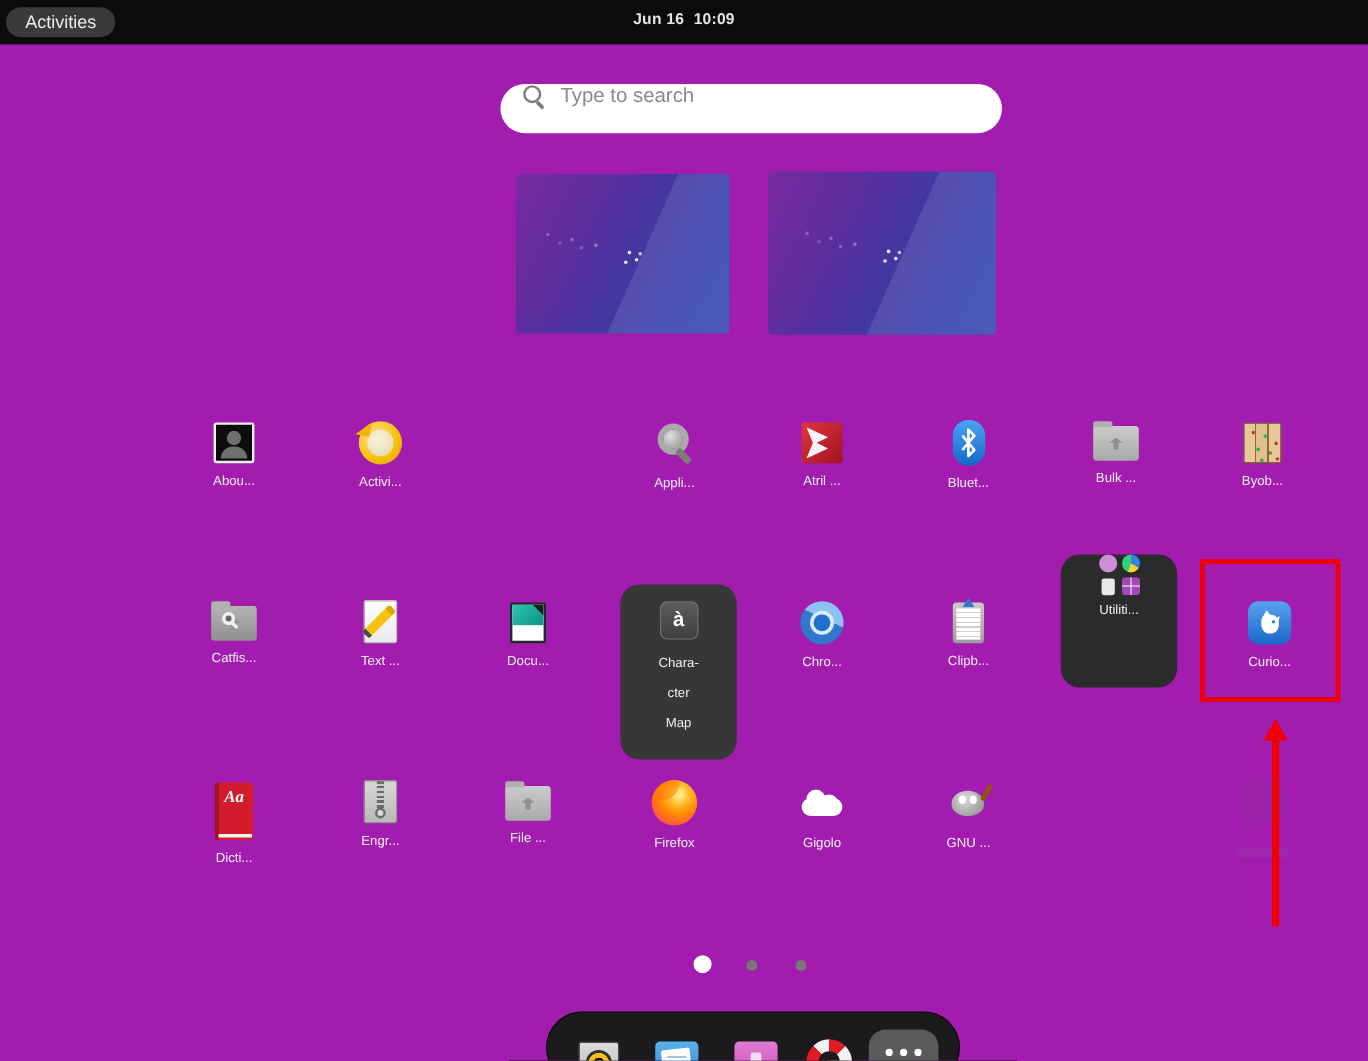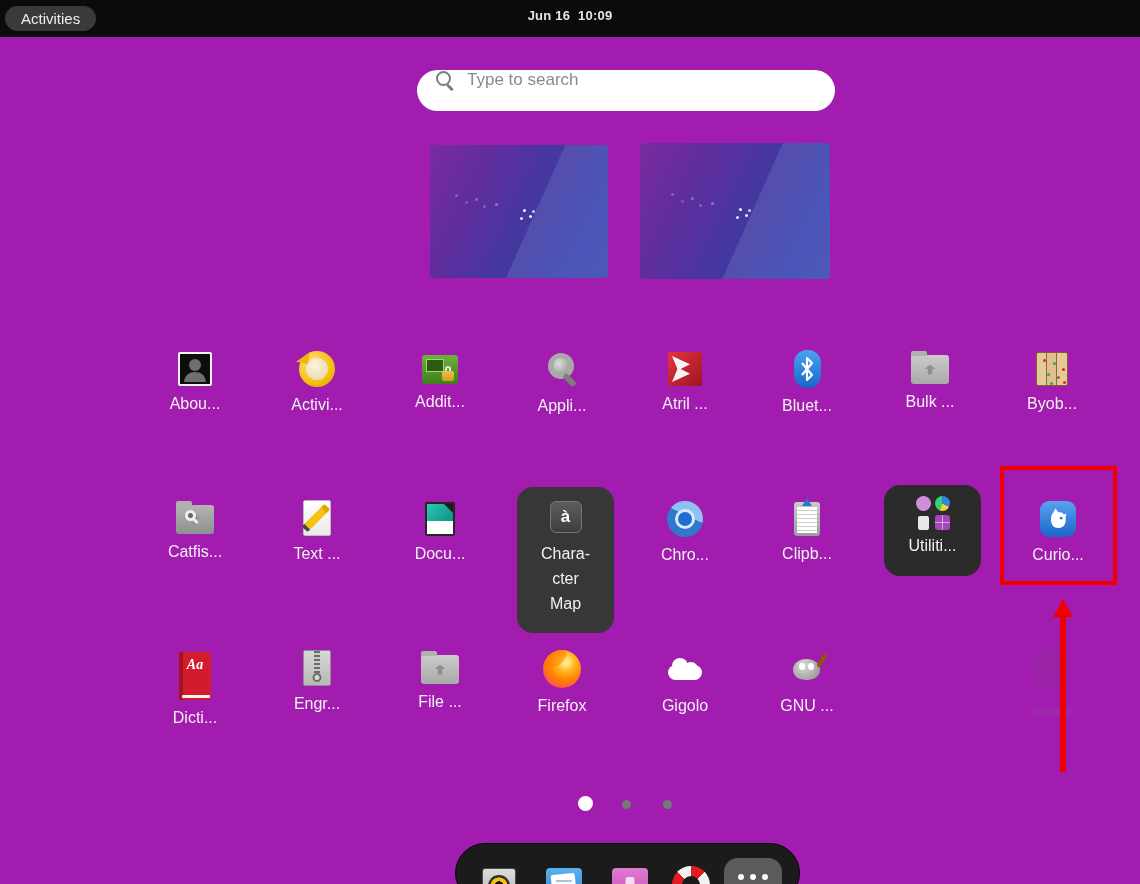--- a/index.html
+++ b/index.html
@@ -35,26 +35,26 @@
     box-shadow:6px 6px 0 rgba(255,255,255,.9),-3px 8px 0 rgba(255,255,255,.85),
       9px 1px 0 rgba(255,255,255,.7),-28px -6px 0 rgba(255,255,255,.35),
       -48px -11px 0 rgba(255,255,255,.3),-68px -15px 0 rgba(255,255,255,.25),
       -40px -4px 0 rgba(255,255,255,.25),-58px -8px 0 rgba(255,255,255,.2);}
   .ws1{left:430px;top:145px;width:178px;height:133px;}
   .ws2{left:640px;top:143px;width:190px;height:136px;}
 
   
   .tile{position:absolute;width:110px;display:flex;flex-direction:column;align-items:center;
     gap:9px;cursor:pointer;}
-  .lbl{color:#f1f1f1;font-size:16px;white-space:nowrap;}
+  .lbl{color:#f1f1f1;font-size:11px;white-space:nowrap;}
   .card{position:absolute;border-radius:16px;display:flex;flex-direction:column;
     align-items:center;cursor:pointer;}
   .card-charmap{left:517px;top:487px;width:97px;height:146px;background:#373737;padding-top:14px;}
   .card-charmap .lbl{line-height:25px;white-space:normal;text-align:center;margin-top:8px;}
-  .card-utilities{left:884px;top:485px;width:97px;height:91px;background:#2b2b2b;padding-top:11px;}
+  .card-utilities{left:884px;top:462px;width:97px;height:111px;background:#2b2b2b;}
   .card-utilities .lbl{margin-top:7px;}
 
   .ic{width:38px;height:38px;position:relative;flex:none;}
 
   
   .ic-about{width:34px;height:34px;margin-top:2px;background:#0d0d0d;border:2px solid #f2f2f2;
     border-radius:2px;overflow:hidden;}
   .ic-about::before{content:"";position:absolute;top:5px;left:50%;transform:translateX(-50%);
     width:12px;height:12px;border-radius:50%;background:#6f6f6f;}
   .ic-about::after{content:"";position:absolute;bottom:2px;left:50%;transform:translateX(-50%);
@@ -269,26 +269,20 @@
     </div>
 
   <div class="tile" style="left:140px;top:350px">
     <div class="ic ic-about"></div>
     <span class="lbl">Abou...</span>
   </div>
   <div class="tile" style="left:262px;top:350px">
     <div class="ic ic-activity"></div>
     <span class="lbl">Activi...</span>
   </div>
-  <div class="tile" style="left:385px;top:350px">
-    <div class="ic ic-drivers">
-      <span class="shackle"></span>
-      </div>
-    <span class="lbl">Addit...</span>
-  </div>
   <div class="tile" style="left:507px;top:350px">
     <div class="ic ic-appfinder"></div>
     <span class="lbl">Appli...</span>
   </div>
   <div class="tile" style="left:630px;top:350px">
     <div class="ic ic-atril"></div>
     <span class="lbl">Atril ...</span>
   </div>
   <div class="tile" style="left:752px;top:350px">
     <div class="ic ic-bt">

